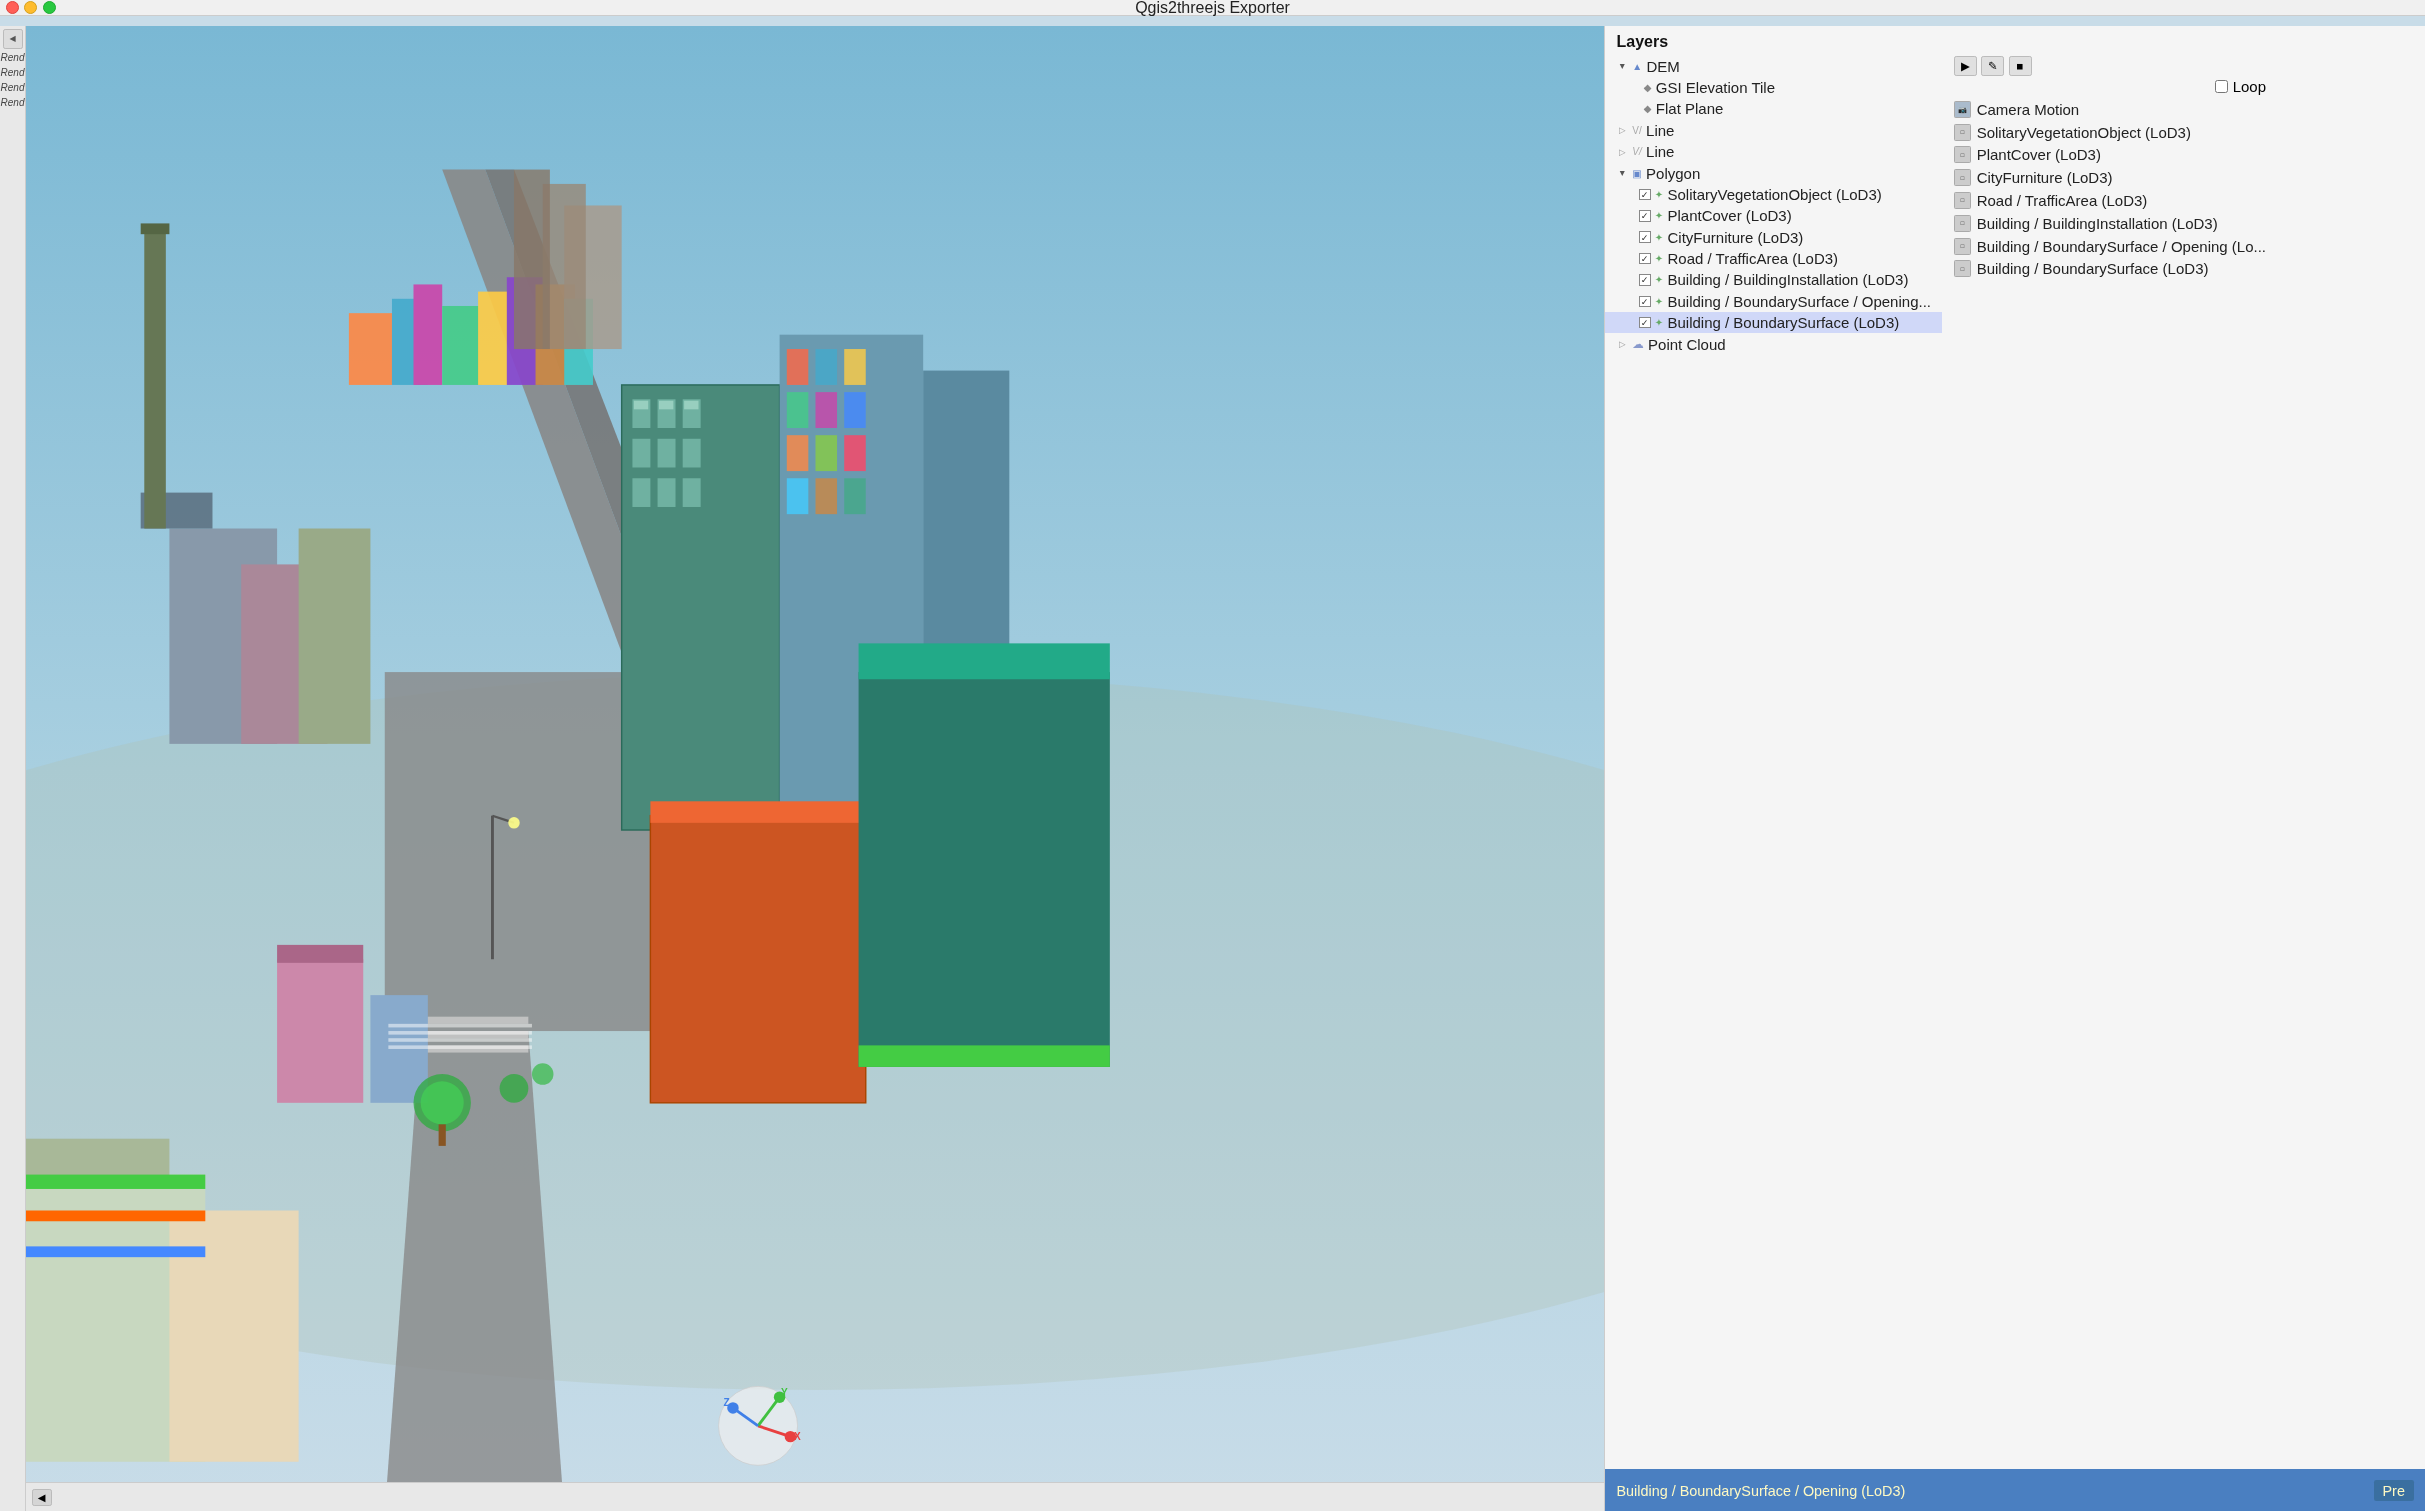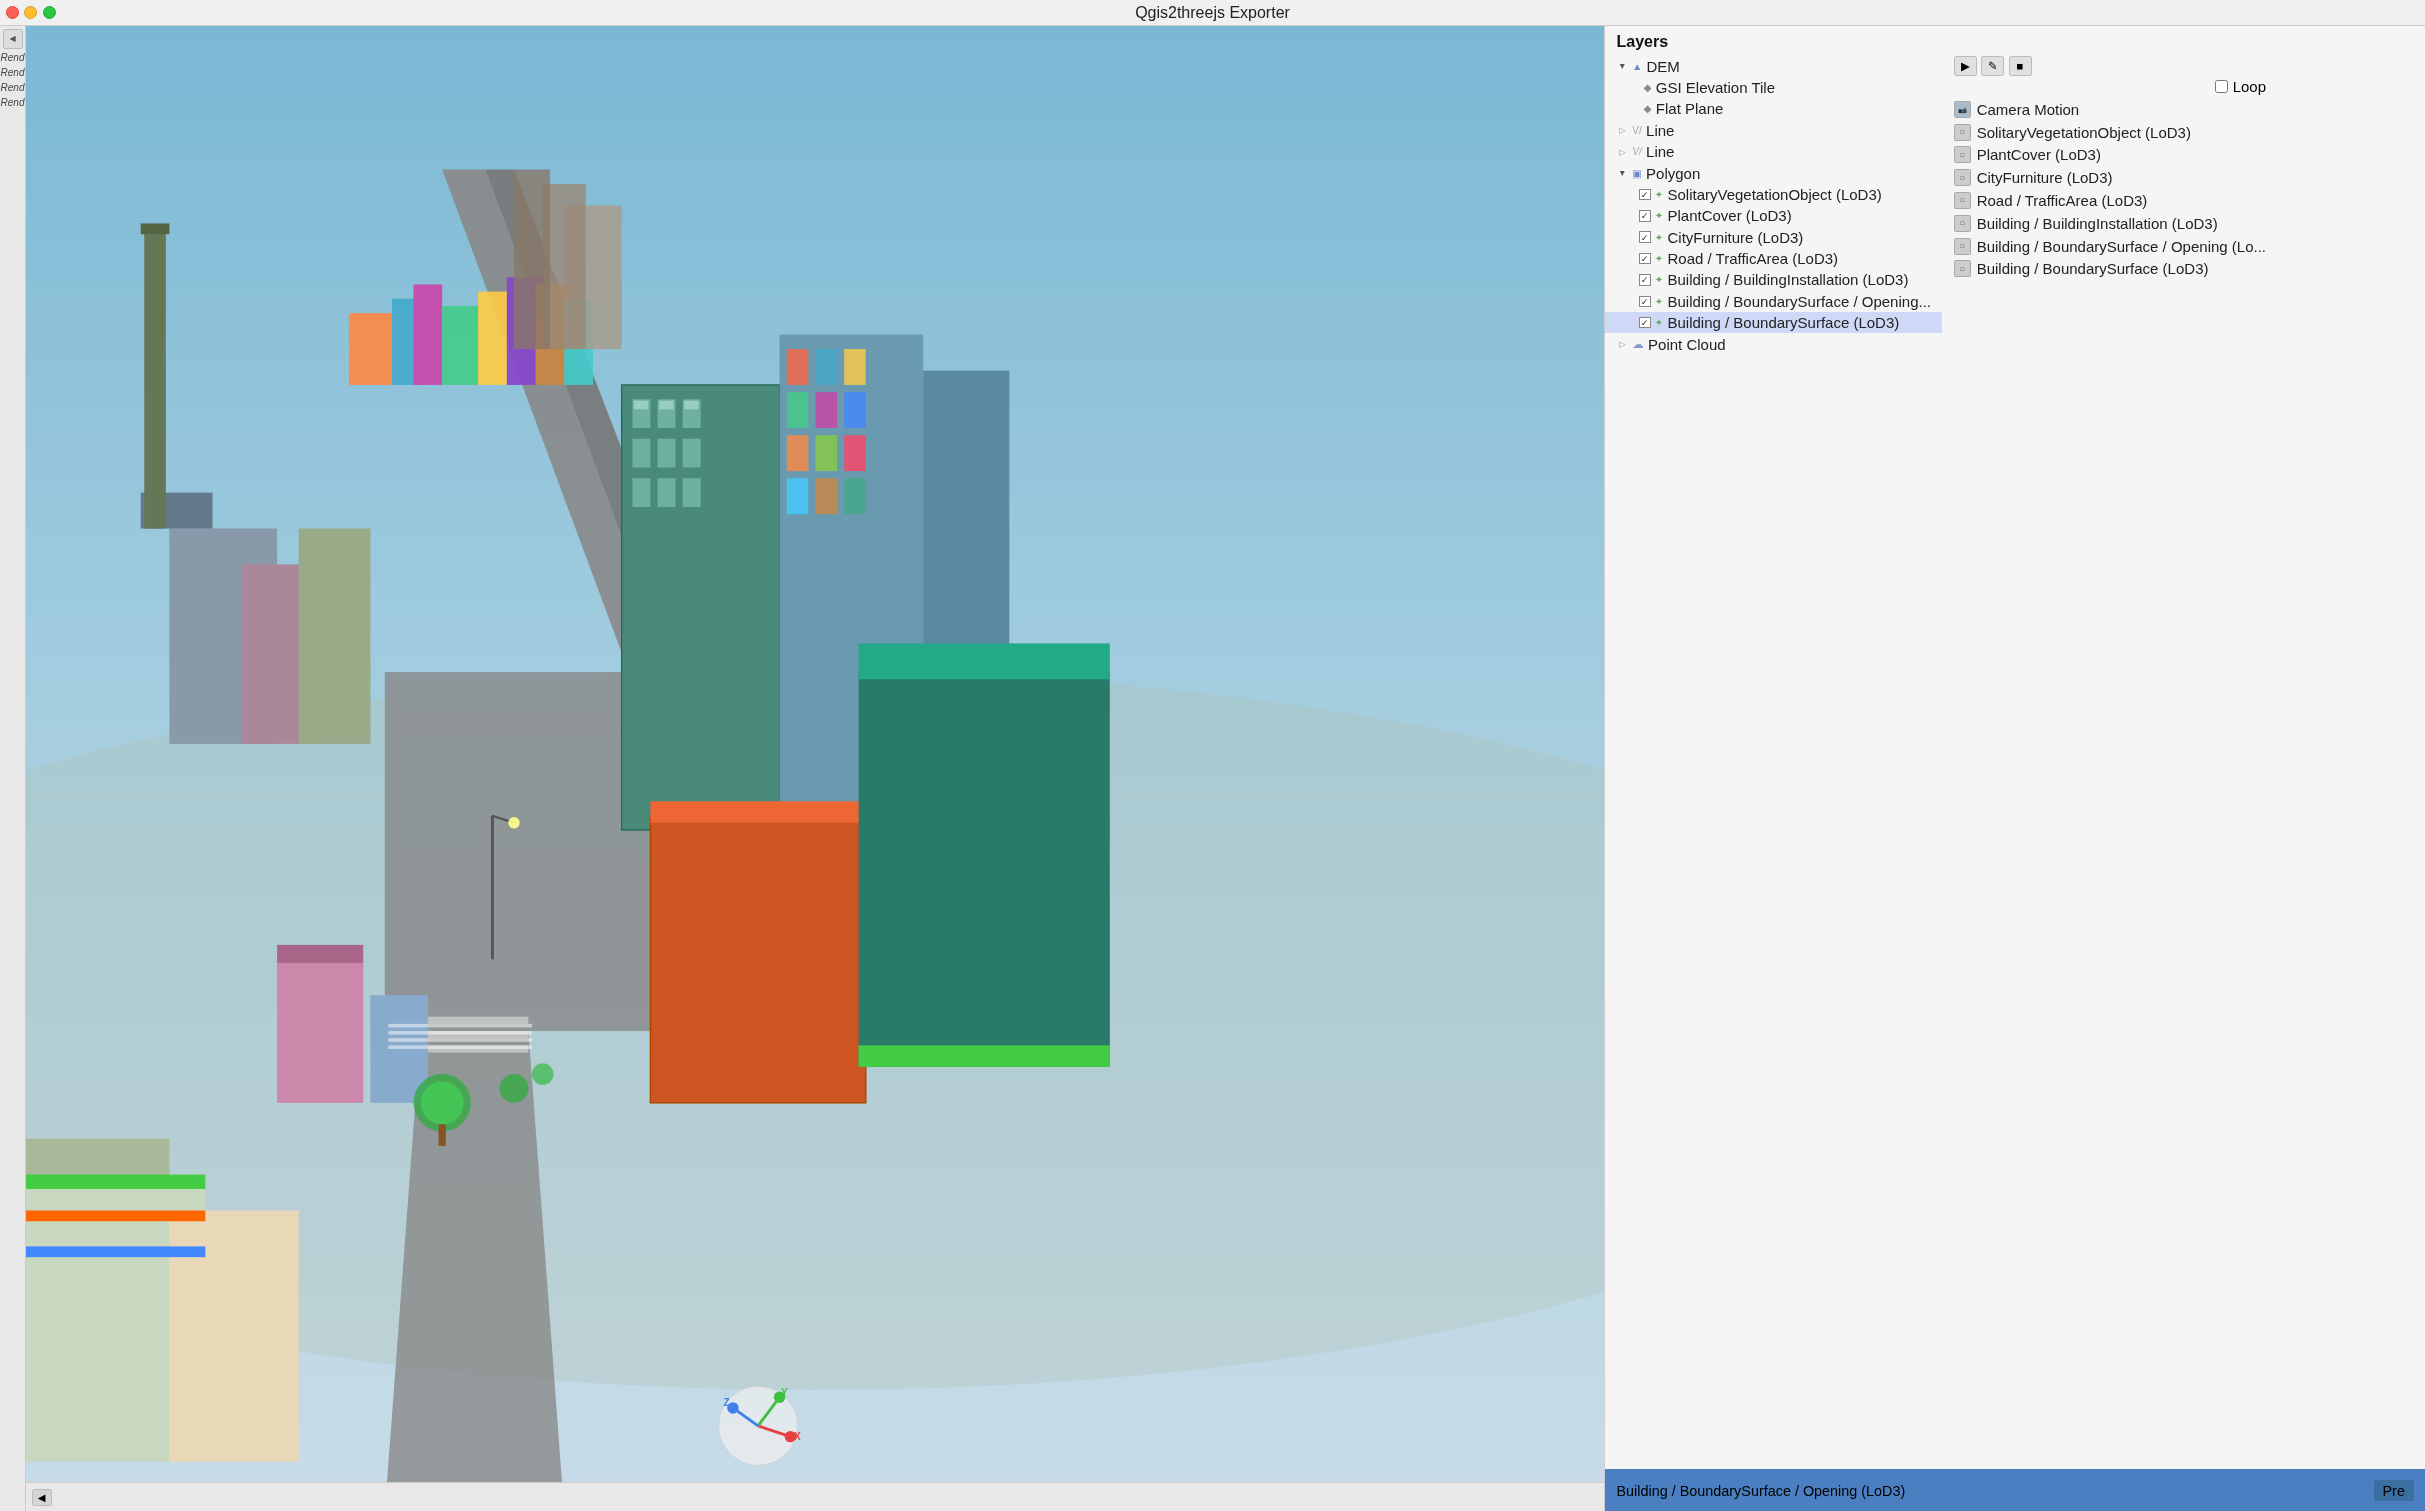--- a/index.html
+++ b/index.html
@@ -9,21 +9,21 @@
       overflow: hidden;
       font-family: -apple-system, BlinkMacSystemFont, "Helvetica Neue", Arial, sans-serif;
       font-size: 16px;
       background: #c8dce8;
     }
 
     
     #titlebar {
       position: absolute;
       top: 0; left: 0; right: 0;
-      height: 26px;
+      height: 16px;
       background: #f0f0f0;
       border-bottom: 0.7px solid #ccc;
       display: flex;
       align-items: center;
       justify-content: center;
       font-size: 16px;
       color: #222;
     }
     #titlebar-controls {
       position: absolute;
@@ -529,18 +529,18 @@
     <div class="anim-list-item">
       <div class="anim-icon" style="font-size:5.7px;">□</div>
       <span>Building / BoundarySurface / Opening (Lo...</span>
     </div>
     <div class="anim-list-item">
       <div class="anim-icon" style="font-size:5.7px;">□</div>
       <span>Building / BoundarySurface (LoD3)</span>
     </div>
   </div>
 
-  <div id="right-status" style="position:absolute; bottom:0; left:0; right:0; height:43px; background:#4a7fc1; color:#000000; display:flex; align-items:center; padding:0 11.5px; font-size:14.4px;">
+  <div id="right-status" style="position:absolute; bottom:0; left:0; right:0; height:43px; background:#4a7fc1; color:#fef9c3; display:flex; align-items:center; padding:0 11.5px; font-size:14.4px;">
     <span>Building / BoundarySurface / Opening (LoD3)</span>
     <span style="margin-left:auto; background:#3a6fa0; padding:2.9px 8.6px; border-radius:2.2px; cursor:pointer;">Pre</span>
   </div>
 </div>
 
 
 </body></html>

